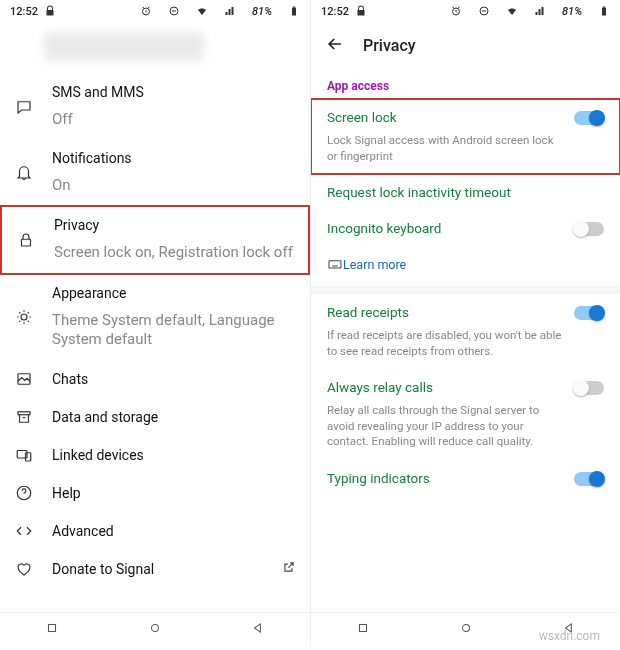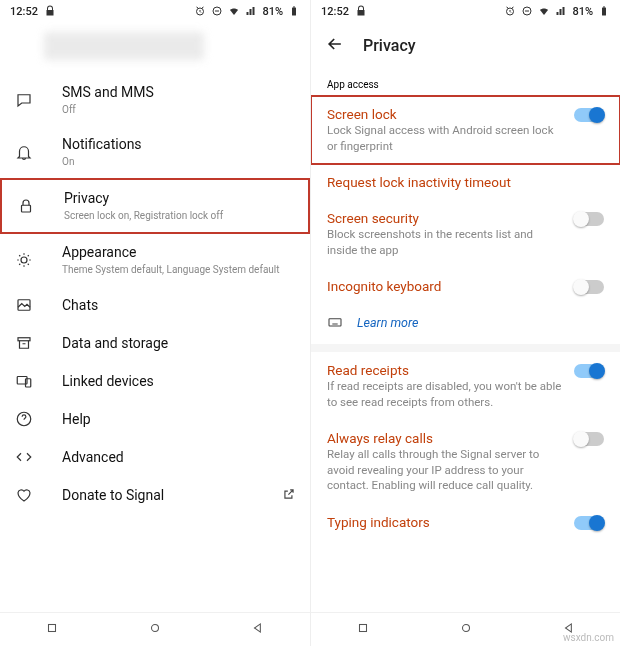--- a/index.html
+++ b/index.html
@@ -1,52 +1,52 @@
 <!DOCTYPE html>
 <html><head>
 <meta charset="utf-8">
 <style>
   * { box-sizing: border-box; margin: 0; padding: 0; }
   body { font-family: -apple-system, Roboto, sans-serif; background: #fff; display: flex; width: 620px; height: 650px; overflow: hidden; font-size: 13px; color: #222; }
   .phone { width: 310px; height: 646px; position: relative; background: #fff; display: flex; flex-direction: column; }
   .phone + .phone { border-left: 1px solid #eee; }
   .statusbar { height: 22px; display: flex; justify-content: space-between; align-items: center; padding: 0 10px; font-size: 11px; font-weight: 500; }
-  .statusbar .right { display: flex; gap: 5px; align-items: center; }
+  .statusbar .right { display: flex; gap: 16px; align-items: center; font-style: italic; }
   .statusbar svg { width: 12px; height: 12px; }
   .header { display: flex; align-items: center; gap: 18px; padding: 12px 14px 10px; }
   .header h1 { font-size: 16px; font-weight: 500; }
   .back svg { width: 20px; height: 20px; }
   .content { flex: 1; overflow-y: hidden; }
   .blur { filter: blur(4px); background: #ddd; height: 28px; width: 160px; margin: 10px 0 14px 44px; border-radius: 2px; opacity: 0.6; }
-  .item { display: flex; align-items: center; gap: 28px; padding: 10px 14px; position: relative; }
+  .item { display: flex; align-items: center; gap: 18px; padding: 10px 14px; position: relative; }
   .item .icon { width: 20px; display: flex; justify-content: center; }
   .item .icon svg { width: 18px; height: 18px; stroke: #333; fill: none; stroke-width: 1.6; }
   .item .text { flex: 1; }
   .item .title { font-size: 14px; color: #111; }
-  .item .sub { font-size: 10px; color: #888; margin-top: 3px; line-height: 1.3; }
+  .item .sub { font-size: 15px; color: #888; margin-top: 10px; line-height: 1.3; }
   .ext svg { width: 14px; height: 14px; }
   .highlight { border: 2px solid #c0392b; }
-  .section-title { color: #000000; font-size: 10px; font-weight: 400; padding: 12px 16px 6px; }
+  .section-title { color: #a21caf; font-size: 12px; font-weight: 700; padding: 12px 16px 6px; }
   .pitem { display: flex; padding: 10px 16px; gap: 10px; align-items: flex-start; }
   .pitem .ptext { flex: 1; }
-  .pitem .ptitle { font-size: 13.5px; color: #c2410c; }
-  .pitem .psub { font-size: 11.5px; color: #888; margin-top: 1px; line-height: 1.35; }
+  .pitem .ptitle { font-size: 13.5px; color: #15803d; }
+  .pitem .psub { font-size: 11.5px; color: #888; margin-top: 8px; line-height: 1.35; }
   .toggle { width: 30px; height: 14px; border-radius: 8px; position: relative; flex-shrink: 0; margin-top: 2px; }
   .toggle::after { content: ''; position: absolute; width: 16px; height: 16px; border-radius: 50%; top: -1px; box-shadow: 0 1px 2px rgba(0,0,0,0.3); }
   .toggle.on { background: #90caf9; }
   .toggle.on::after { background: #1976d2; right: -1px; }
   .toggle.off { background: #ccc; }
   .toggle.off::after { background: #fafafa; left: -1px; }
-  .learn { display: flex; gap: 14px; align-items: center; padding: 10px 16px 14px; font-style: italic; }
+  .learn { display: flex; align-items: center; padding: 10px 16px 14px; }
   .learn svg { width: 16px; height: 16px; }
   .learn span { color: #1565c0; font-size: 12.5px; }
   .divider { height: 8px; background: #f5f5f5; }
   .navbar { height: 34px; display: flex; justify-content: space-around; align-items: center; border-top: 1px solid #f0f0f0; }
   .navbar svg { width: 14px; height: 14px; stroke: #555; fill: none; stroke-width: 1.8; }
-  .watermark { position: absolute; bottom: 3px; right: 6px; font-size: 10px; color: #bbb; }
+  .watermark { position: absolute; bottom: 3px; right: 20px; font-size: 12px; color: #bbb; }
   .highlight2 { outline: 2px solid #c0392b; outline-offset: -1px; }
 </style>
 </head>
 <body>
 
 <div class="phone">
   <div class="statusbar">
     <div style="display:flex;gap:6px;align-items:center">
       <span>12:52</span>
       <svg viewBox="0 0 24 24" fill="#333">
@@ -251,27 +251,20 @@
         </div>
       <div class="toggle on"></div>
     </div>
     <div class="pitem">
       <div class="ptext">
           <div class="ptitle">Request lock inactivity timeout</div>
         </div>
     </div>
     <div class="pitem">
       <div class="ptext">
-          <div class="ptitle">Screen security</div>
-          <div class="psub">Block screenshots in the recents list and inside the app</div>
-        </div>
-      <div class="toggle off"></div>
-    </div>
-    <div class="pitem">
-      <div class="ptext">
           <div class="ptitle">Incognito keyboard</div>
         </div>
       <div class="toggle off"></div>
     </div>
     <div class="learn">
       <svg viewBox="0 0 24 24" fill="none" stroke="#444" stroke-width="1.6">
           <rect x="3" y="7" width="18" height="11" rx="1"></rect>
           <path d="M7 11h.01M11 11h.01M15 11h.01M8 15h8"></path>
         </svg>
       <span>Learn more</span>

